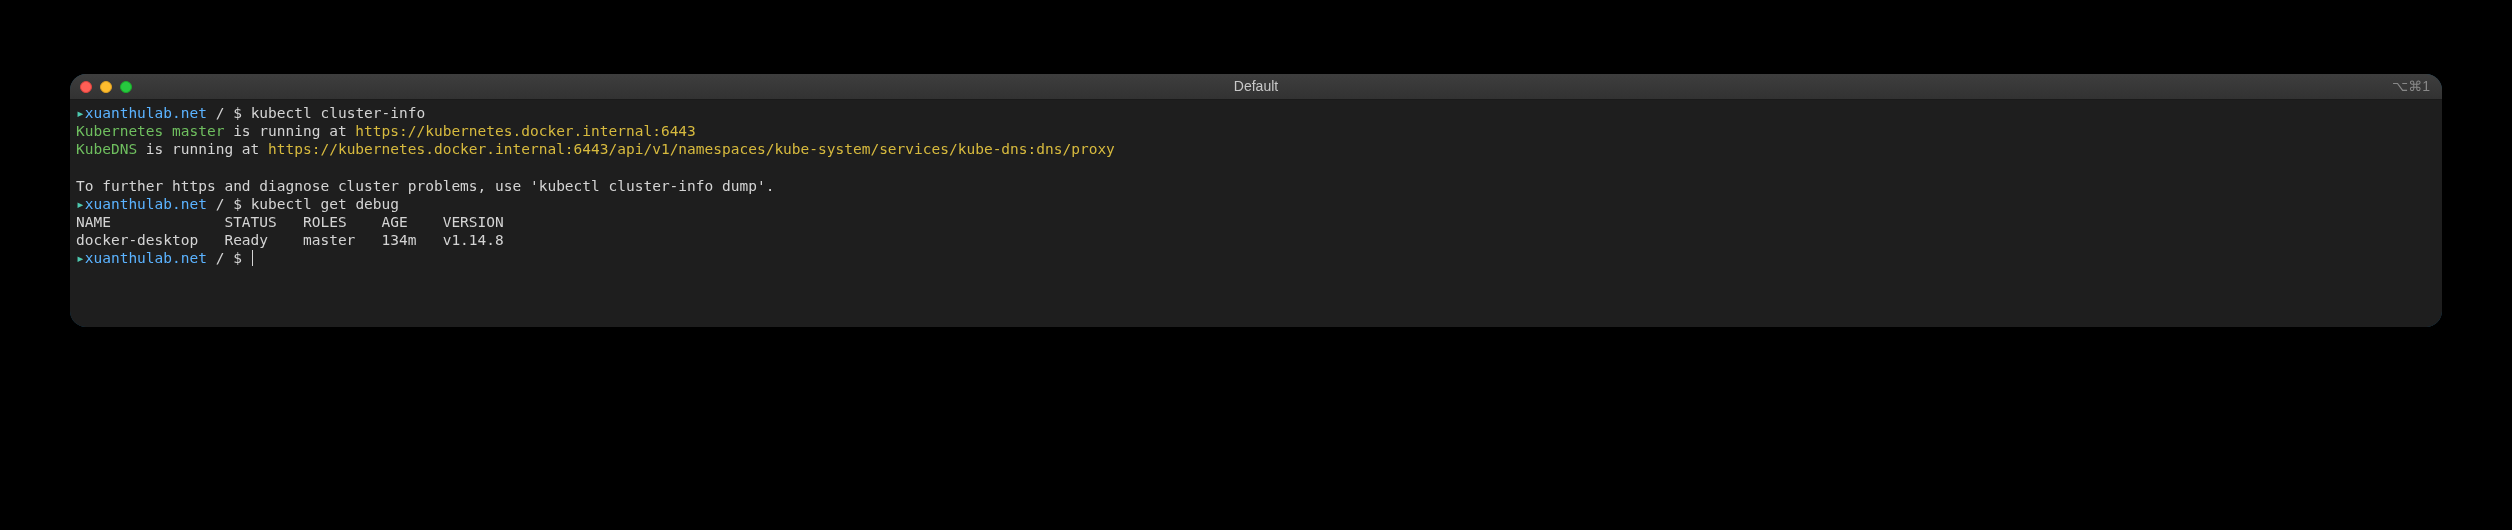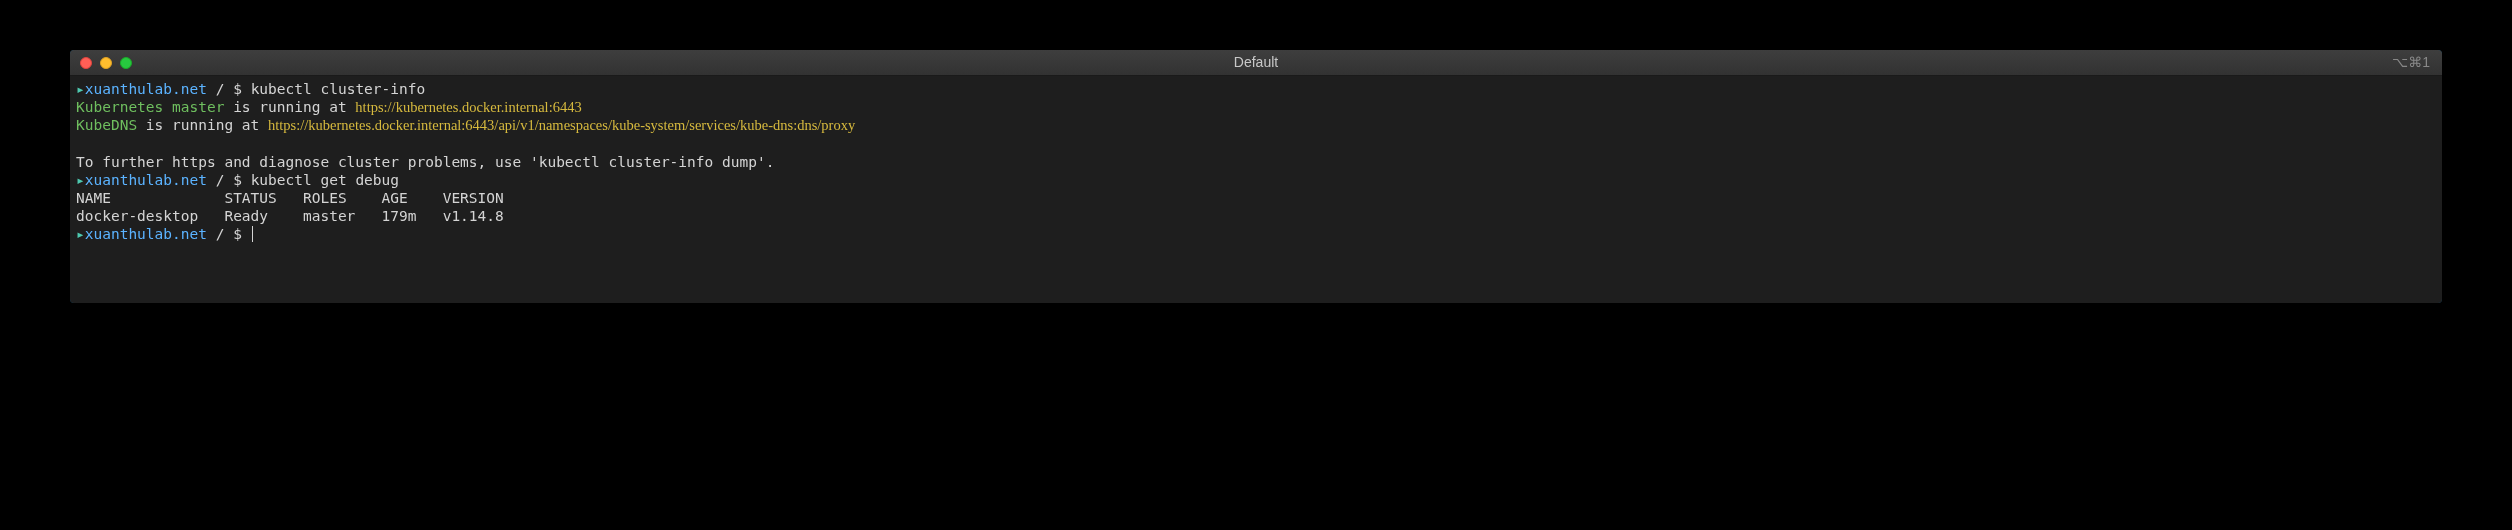--- a/index.html
+++ b/index.html
@@ -9,23 +9,24 @@
     }
     body {
       background: #000;
       font-family: 'Menlo', 'Monaco', 'Consolas', monospace;
       font-size: 14.5px;
       line-height: 1.25;
       padding: 50px 70px;
     }
     .terminal-window {
       background: #0c4a6e;
-      border-radius: 4px;
+      border-radius: 16px;
       overflow: hidden;
       box-shadow: 0 10px 40px rgba(0,0,0,0.5);
+      margin-top: 24px;
     }
     .titlebar {
       background: linear-gradient(to bottom, #3e3e3e, #323232);
       height: 26px;
       display: flex;
       align-items: center;
       padding: 0 10px;
       position: relative;
       border-bottom: 1px solid #1a1a1a;
     }
@@ -63,21 +64,21 @@
       color: #d4d4d4;
       white-space: pre;
       min-height: 180px;
     }
     .prompt-arrow { color: #4ec9b0; }
     .prompt-host { color: #5bb3ff; }
     .prompt-path { color: #d4d4d4; }
     .prompt-dollar { color: #d4d4d4; }
     .cmd { color: #d4d4d4; }
     .kube-label { color: #6fbf5f; text-align: center; }
-    .url { color: #d7ba3e; font-family: Liberation Serif, serif; }
+    .url { color: #d7ba3e; }
     .white { color: #d4d4d4; }
     .cursor {
       display: inline-block;
       width: 1.5px;
       height: 16px;
       background: #d4d4d4;
       vertical-align: text-bottom;
       margin-left: 1px;
     }
   </style>
@@ -94,15 +95,15 @@
     <div class="title">Default</div>
     <div class="title-right">⌥⌘1</div>
   </div>
   <div class="terminal-body"><span class="prompt-arrow">▸</span><span class="prompt-host">xuanthulab.net</span><span class="prompt-path"> / </span><span class="prompt-dollar">$ </span><span class="cmd">kubectl cluster-info</span>
 <span class="kube-label">Kubernetes master</span><span class="white"> is running at </span><span class="url">https://kubernetes.docker.internal:6443</span>
 <span class="kube-label">KubeDNS</span><span class="white"> is running at </span><span class="url">https://kubernetes.docker.internal:6443/api/v1/namespaces/kube-system/services/kube-dns:dns/proxy</span>
 
 <span class="white">To further https and diagnose cluster problems, use 'kubectl cluster-info dump'.</span>
 <span class="prompt-arrow">▸</span><span class="prompt-host">xuanthulab.net</span><span class="prompt-path"> / </span><span class="prompt-dollar">$ </span><span class="cmd">kubectl get debug</span>
 <span class="white">NAME             STATUS   ROLES    AGE    VERSION</span>
-<span class="white">docker-desktop   Ready    master   179m   v1.14.8</span>
+<span class="white">docker-desktop   Ready    master   134m   v1.14.8</span>
 <span class="prompt-arrow">▸</span><span class="prompt-host">xuanthulab.net</span><span class="prompt-path"> / </span><span class="prompt-dollar">$ </span><span class="cursor"></span></div>
 </div>
 
 </body></html>

